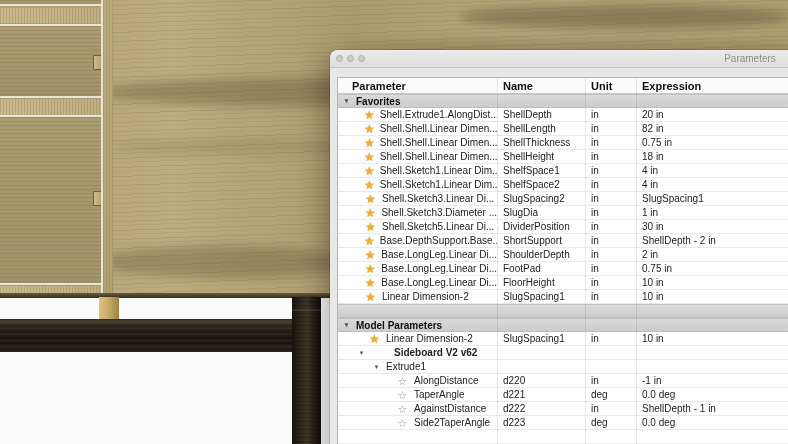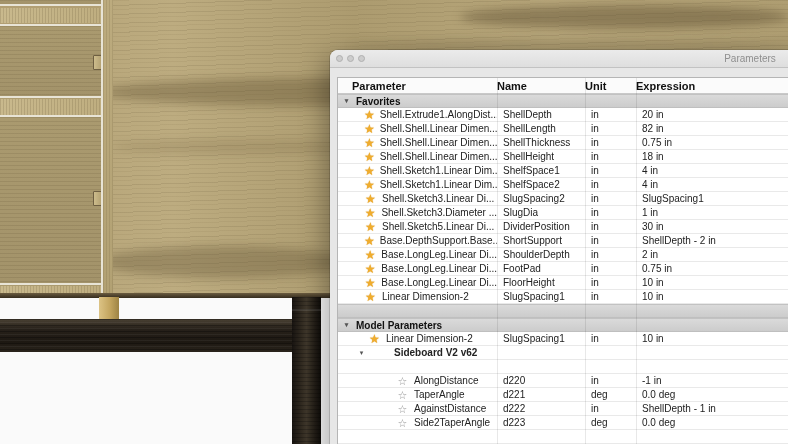--- a/index.html
+++ b/index.html
@@ -95,21 +95,21 @@
 
   .tablewrap { position:absolute; left:7px; top:27px; width:812px; height:470px;
     background:#fff; border:1px solid #b5b5b5; overflow:hidden; }
   .vline { position:absolute; top:0; bottom:0; width:1px;
     background:rgba(0,0,0,.09); z-index:6; pointer-events:none; }
   .vline-1 { left:159px; } .vline-2 { left:247px; } .vline-3 { left:298px; }
 
   .thead { display:flex; height:16px; align-items:center;
     border-bottom:1px solid #c9c9c9; background:#fbfbfb;
     font-size:11px; font-weight:bold; color:#111; }
-  .thead .cell { }
+  .thead .cell { padding-left:6px; }
   .c-param { width:159px; } .c-name { width:88px; } .c-unit { width:51px; } .c-expr { flex:1; }
   .thead .c-param { padding-left:14px; }
 
   .row { display:flex; height:14px; align-items:center; font-size:10px; color:#222;
     border-bottom:1px solid #e9e9e9; background:#fff; }
   .row .cell { overflow:hidden; white-space:nowrap; height:100%; display:flex; align-items:center; }
   .row .c-name, .row .c-unit, .row .c-expr { padding-left:6px; }
 
   .row.section { background:linear-gradient(#dadada,#cccccc);
     border-top:1px solid #c2c2c2; border-bottom:1px solid #bfbfbf;
@@ -339,20 +339,24 @@
         <div class="row group level-1 bold">
           <div class="cell c-param">
             <span class="tri">▾</span>
             <span class="lbl">Sideboard V2 v62</span>
           </div>
           <div class="cell c-name"></div>
           <div class="cell c-unit"></div>
           <div class="cell c-expr"></div>
         </div>
         <div class="row group level-2">
+          <div class="cell c-param">
+            <span class="tri">▾</span>
+            <span class="lbl">Extrude1</span>
+          </div>
           <div class="cell c-name"></div>
           <div class="cell c-unit"></div>
           <div class="cell c-expr"></div>
         </div>
         <div class="row param leaf">
           <div class="cell c-param">
             <span class="star outline">☆</span>
             <span class="lbl">AlongDistance</span>
           </div>
           <div class="cell c-name">d220</div>

